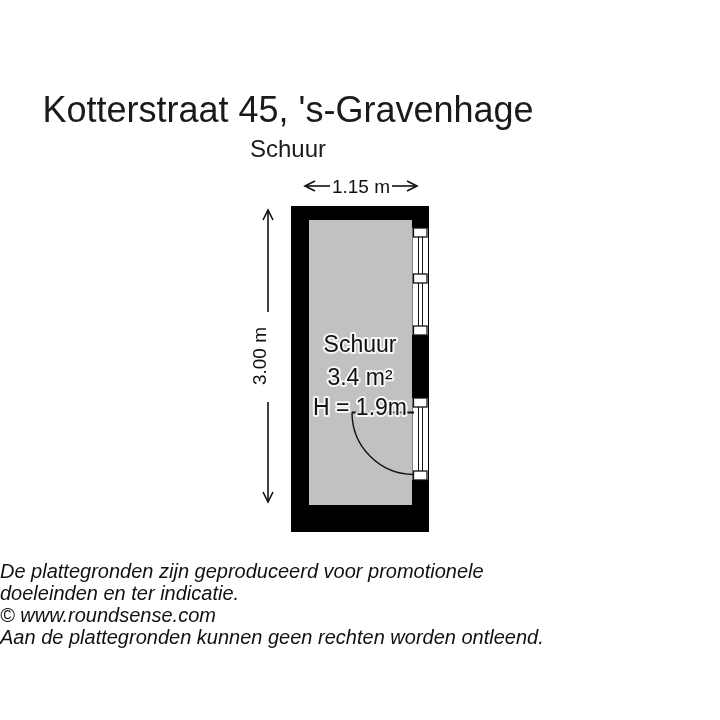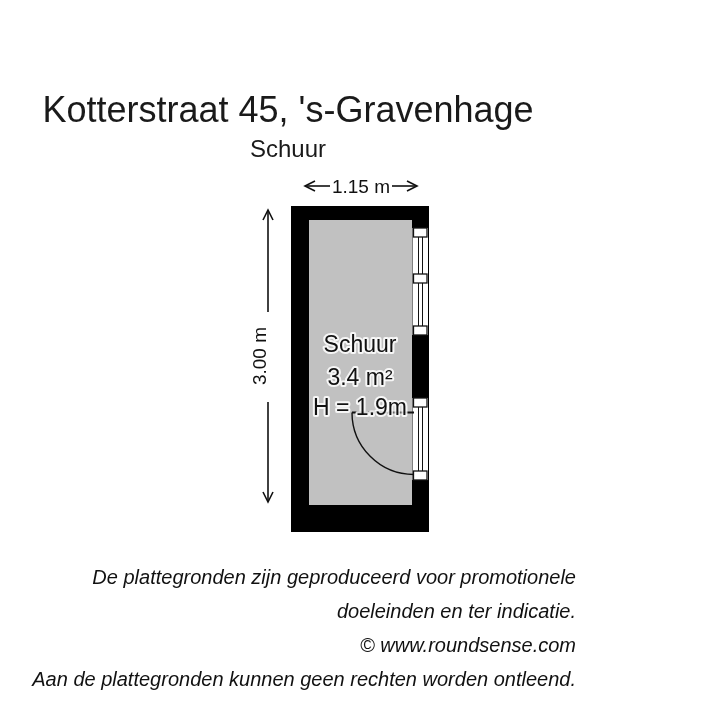--- a/index.html
+++ b/index.html
@@ -49,24 +49,24 @@
   }
   .dim-label {
     font-family: "Liberation Sans", sans-serif;
     font-size: 19px;
     fill: #111111;
   }
   .footer {
     position: absolute;
     left: 0; right: 0;
     top: 560px;
-    text-align: right;
+    text-align: left;
     font-style: italic;
     font-size: 20px;
-    line-height: 34px;
+    line-height: 22px;
     color: #111111;
   }
 </style>
 </head>
 <body>
 
 <div class="canvas">
 
   <div class="title">Kotterstraat 45, 's-Gravenhage</div>
   <div class="subtitle">Schuur</div>

